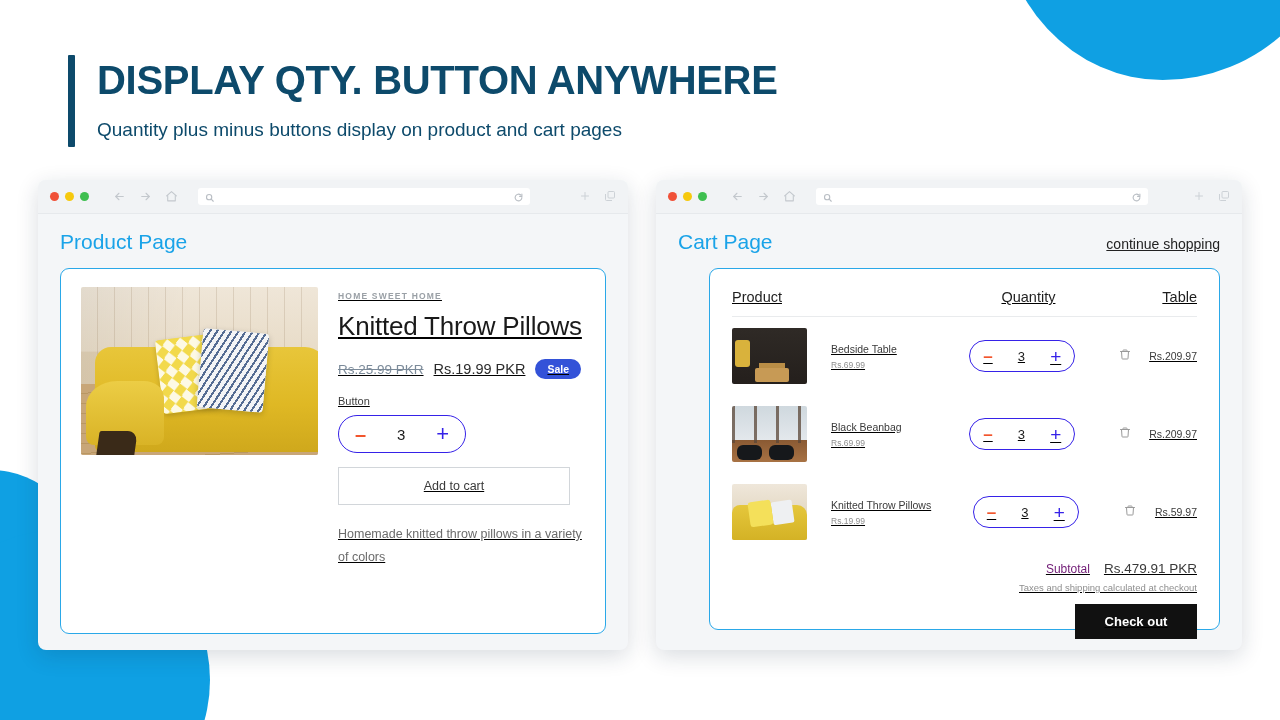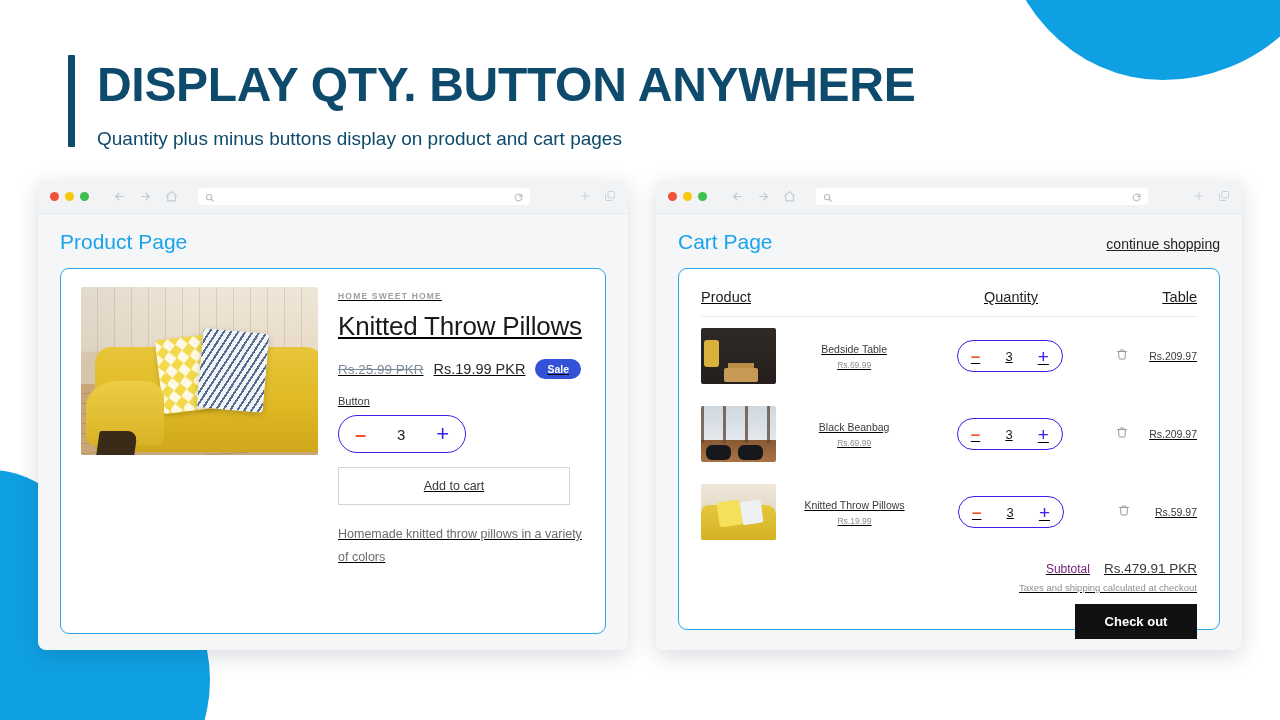--- a/index.html
+++ b/index.html
@@ -30,21 +30,21 @@
     left: -105px; bottom: 60px;
     border-radius: 50%;
     background: #0fa0e3;
   }
 
   
   #header { position: absolute; left: 68px; top: 55px; display: flex; gap: 22px; }
   #header-accent-bar { width: 7px; background: #0d4a6b; border-radius: 1px; height: 92px; }
   #header-text { padding-top: 2px; }
   #page-title {
-    font-size: 48px; font-weight: 700; color: #0d4a6b;
+    font-size: 40px; font-weight: 700; color: #0d4a6b;
     letter-spacing: -0.3px; line-height: 1.15;
     font-family: "Liberation Sans", sans-serif;
   }
   #page-subtitle {
     font-size: 19px; color: #0d4a6b; margin-top: 16px; font-weight: 400;
   }
 
   
   .browser {
     position: absolute; background: #f4f6f8;
@@ -171,21 +171,21 @@
 
   #add-to-cart {
     margin-top: 14px; width: 232px; height: 38px;
     border: 1px solid #d2d6da; background: #ffffff;
     display: flex; align-items: center; justify-content: center;
     font-size: 12.5px; color: #3a3a3a;
   }
   #product-desc { margin-top: 18px; font-size: 12.5px; color: #6b6b6b; line-height: 1.85; max-width: 278px; }
 
   
-  #cart-card { height: 362px; padding: 14px 22px 0 22px; }
+  #cart-card { height: 362px; padding: 14px 22px 0 22px; margin-left: 31px; }
   .cart-head { display: flex; align-items: center; padding: 6px 0 11px 0; border-bottom: 1px solid #e9ebed; }
   .cart-head div { font-size: 14.5px; color: #1f1f1f; }
   .c-product  { width: 224px; }
   .c-quantity { width: 172px; text-align: center; }
   .c-trash    { width: 54px; }
   .c-total    { flex: 1; text-align: right; }
 
   .cart-row { display: flex; align-items: center; padding: 11px 0; }
   .thumb { width: 75px; height: 56px; border-radius: 2px; flex: none; overflow: hidden; position: relative; }
   .thumb-1 { background: linear-gradient(180deg, #2f2a26 0%, #241f1c 100%); }
@@ -195,21 +195,21 @@
   .thumb-2 { background: linear-gradient(180deg, #cfd8de 0%, #e3e8ec 60%, #8a5a33 61%, #a87244 100%); }
   .thumb-2::before { content:""; position:absolute; inset:0 0 34% 0;
                      background: repeating-linear-gradient(90deg, rgba(90,70,55,.75) 0 3px, rgba(255,255,255,0) 3px 22px); }
   .thumb-2::after  { content:""; position:absolute; left:6%; bottom:4%; width:34%; height:26%; background:#16181b; border-radius:6px;
                      box-shadow: 32px 0 0 0 #16181b; }
   .thumb-3 { background: linear-gradient(180deg, #efe7da 0%, #e6dcc9 40%, #d9c6a6 100%); }
   .thumb-3::before { content:""; position:absolute; left:0; right:0; top:38%; bottom:0; background: linear-gradient(180deg,#e5c73c,#d4b225); border-radius:8px 10px 0 0; }
   .thumb-3::after  { content:""; position:absolute; left:22%; top:30%; width:30%; height:44%; background:#f4e05a; border-radius:3px; transform: rotate(-8deg);
                      box-shadow: 22px 2px 0 -1px #eef0f2; }
 
-  .cart-info { width: 149px; padding-left: 8px; text-align: center; }
+  .cart-info { width: 149px; padding-left: 24px; }
   .cart-name { font-size: 10.5px; color: #3a3a3a; }
   .cart-price { font-size: 8.5px; color: #8e8e8e; margin-top: 5px; }
   .cart-qty-cell { width: 172px; display: flex; justify-content: center; }
   .cart-stepper { width: 106px; height: 32px; padding: 0 13px; }
   .cart-stepper .step-minus { font-size: 17px; }
   .cart-stepper .step-plus  { font-size: 19px; }
   .cart-stepper .step-val   { font-size: 13px; }
   .cart-trash-cell { width: 54px; display: flex; justify-content: center; }
   .cart-total-cell { flex: 1; text-align: right; font-size: 10.5px; color: #3a3a3a; }
 

